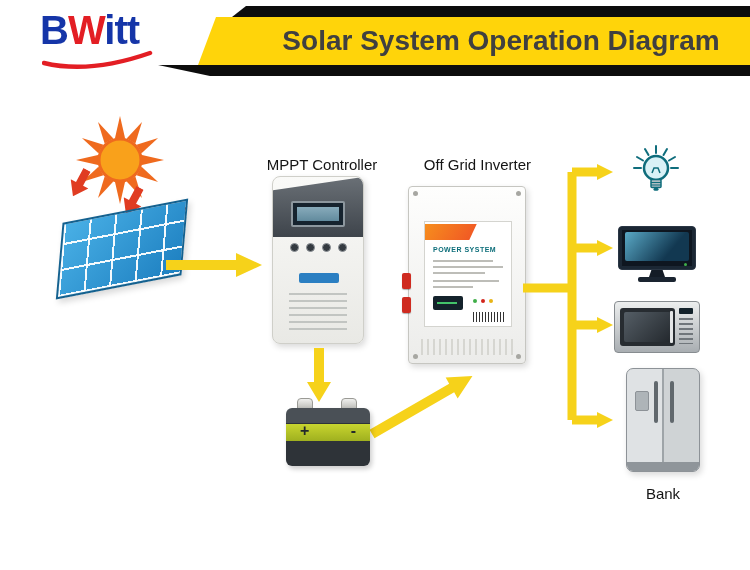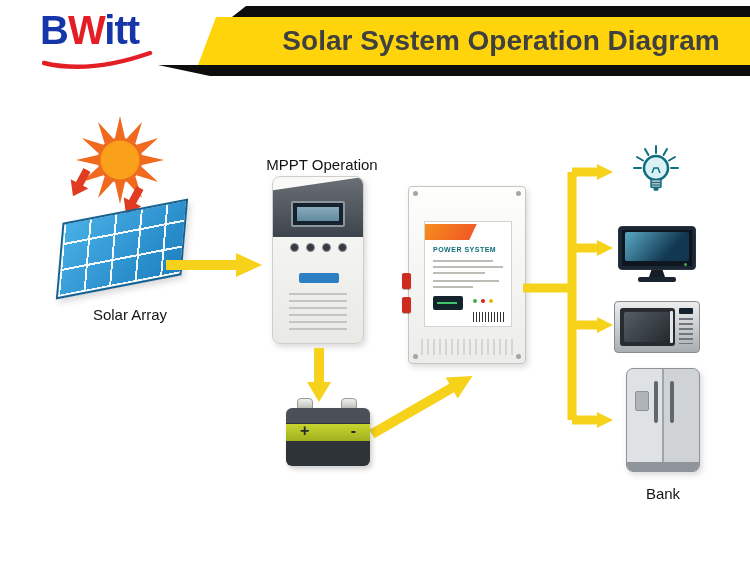--- a/index.html
+++ b/index.html
@@ -172,27 +172,26 @@
         <polygon points="6,0 14,0 14,16 20,16 10,30 0,16 6,16" fill="#e03c22"></polygon>
       </svg>
   </div>
   <div class="sunlight-arrow sa-3">
     <svg width="20" height="30">
         <polygon points="6,0 14,0 14,16 20,16 10,30 0,16 6,16" fill="#e03c22"></polygon>
       </svg>
   </div>
 
   <div class="solar-panel"></div>
-  <div class="diagram-label lbl-solar">Solar Array</div>
 
   <svg class="flow arrow-panel-mppt" width="102" height="30">
     <polygon points="0,10 70,10 70,3 96,15 70,27 70,20 0,20" fill="#f6d21a"></polygon>
   </svg>
 
-  <div class="diagram-label lbl-mppt">MPPT Operation</div>
+  <div class="diagram-label lbl-mppt">MPPT Controller</div>
   <div class="mppt">
     <div class="mppt-top"></div>
     <div class="mppt-lcd">
       <div class="mppt-lcd-inner"></div>
     </div>
     <div class="mppt-buttons">
       <div class="mppt-btn"></div>
       <div class="mppt-btn"></div>
       <div class="mppt-btn"></div>
       <div class="mppt-btn"></div>
@@ -204,20 +203,21 @@
   <svg class="flow arrow-mppt-battery" width="30" height="56">
     <polygon points="10,0 20,0 20,34 27,34 15,54 3,34 10,34" fill="#f6d21a"></polygon>
   </svg>
 
   <svg class="flow arrow-batt-inv" width="128" height="88">
     <g transform="translate(6,78) rotate(-30)">
       <polygon points="0,-5 92,-5 92,-12 116,0 92,12 92,5 0,5" fill="#f6d21a"></polygon>
     </g>
   </svg>
 
+  <div class="diagram-label lbl-inverter">Off Grid Inverter</div>
   <div class="inverter">
     <div class="screw s-tl"></div>
     <div class="screw s-tr"></div>
     <div class="screw s-bl"></div>
     <div class="screw s-br"></div>
     <div class="inv-terminal t-1"></div>
     <div class="inv-terminal t-2"></div>
     <div class="inv-sticker">
       <div class="inv-ribbon"></div>
       <div class="inv-title">POWER SYSTEM</div>

